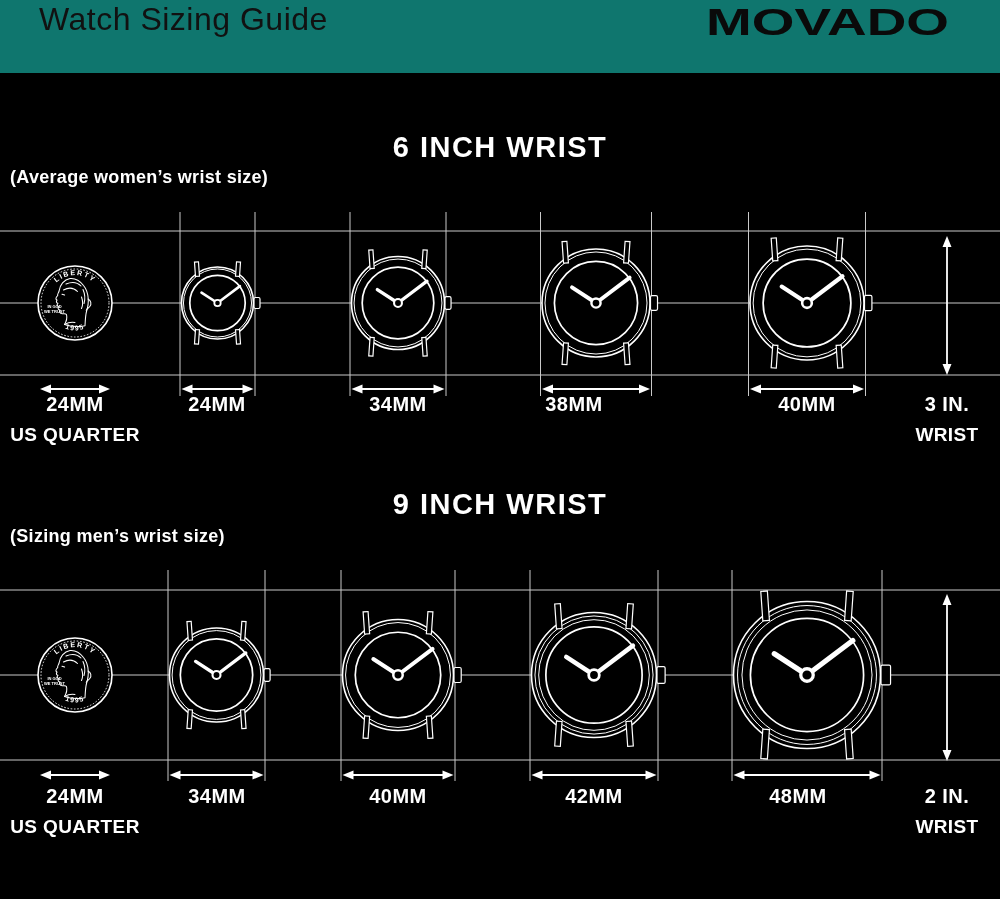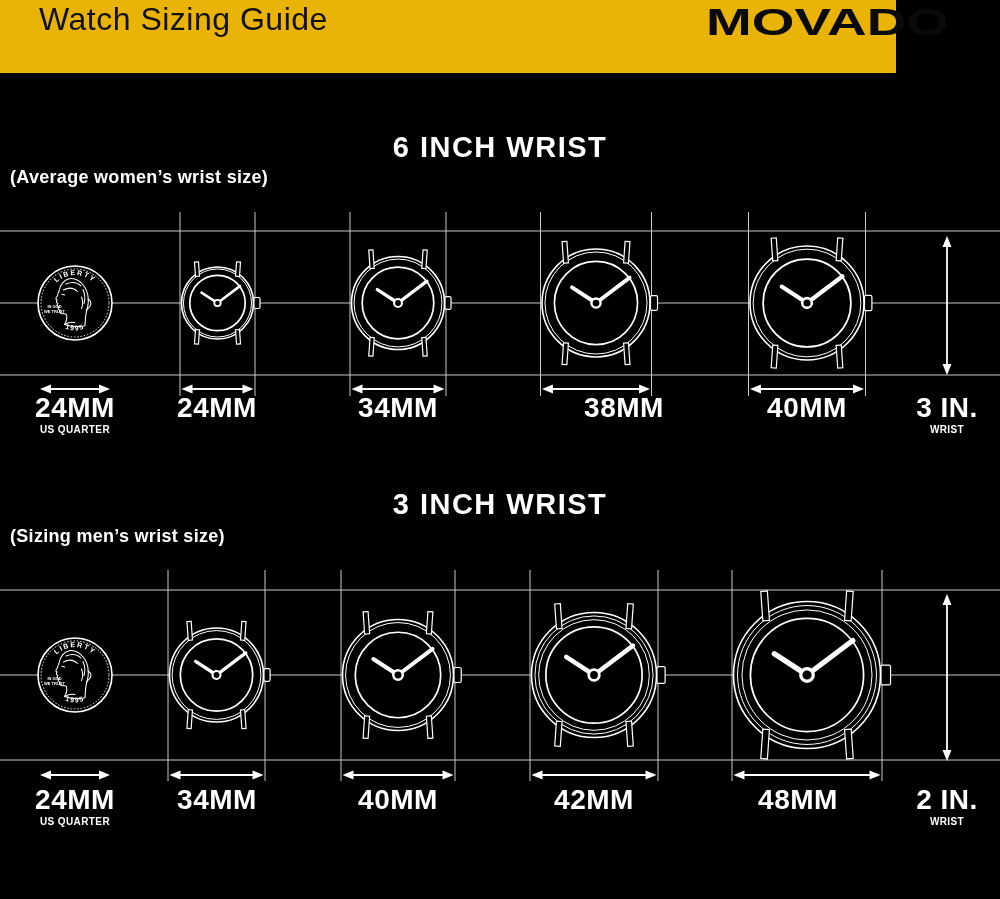--- a/index.html
+++ b/index.html
@@ -1,29 +1,29 @@
 <!DOCTYPE html>
 <html><head>
 <meta charset="utf-8">
 <style>
   html,body{margin:0;padding:0;background:#000;}
   .page{position:relative;width:1000px;height:899px;background:#000;overflow:hidden;
         font-family:"Liberation Sans",sans-serif;}
-  .header{position:absolute;left:0;top:0;width:896px;height:73px;background:#eab308;}
+  .header{position:absolute;left:0;top:0;width:1000px;height:73px;background:#0f766e;}
   .page-title{position:absolute;left:39px;top:1px;font-size:32px;font-weight:500;
         color:#111;letter-spacing:0.5px;white-space:nowrap;}
   .brand-svg{position:absolute;left:706px;top:0;width:250px;height:60px;}
   .diagram-svg{position:absolute;left:0;top:0;width:1000px;height:899px;}
   .sec-heading{position:absolute;left:0;width:1000px;text-align:center;color:#fff;
         font-size:29px;font-weight:bold;letter-spacing:1.5px;line-height:1;}
   .sec-sub{position:absolute;left:10px;width:1000px;text-align:left;color:#fff;
         font-size:18px;font-weight:bold;letter-spacing:0.3px;line-height:1;}
-  .mm-label{position:absolute;transform:translateX(-50%);color:#fff;font-size:28px;
+  .mm-label{position:absolute;transform:translateX(-50%);color:#fff;font-size:20px;
         font-weight:bold;letter-spacing:0.5px;line-height:1;white-space:nowrap;}
-  .sub-label{position:absolute;transform:translateX(-50%);color:#fff;font-size:10px;
+  .sub-label{position:absolute;transform:translateX(-50%);color:#fff;font-size:19px;
         font-weight:bold;letter-spacing:0.4px;line-height:1;white-space:nowrap;text-align:right;}
 </style>
 </head>
 <body>
 
 <div class="page">
 
   <div class="header">
     <div class="page-title">Watch Sizing Guide</div>
     <svg class="brand-svg" viewBox="0 0 250 60">
@@ -269,26 +269,26 @@
         </g>
       </g>
     </svg>
 
   <div class="sec-heading" style="top:133px">6 INCH WRIST</div>
   <div class="sec-sub" style="top:168px">(Average women’s wrist size)</div>
   <div class="mm-label" style="left:75px;top:394px">24MM</div>
   <div class="sub-label" style="left:75px;top:425px">US QUARTER</div>
   <div class="mm-label" style="left:217px;top:394px">24MM</div>
   <div class="mm-label" style="left:398px;top:394px">34MM</div>
-  <div class="mm-label" style="left:624px;top:394px">38MM</div>
+  <div class="mm-label" style="left:574px;top:394px">38MM</div>
   <div class="mm-label" style="left:807px;top:394px">40MM</div>
   <div class="mm-label" style="left:947px;top:394px">3 IN.</div>
   <div class="sub-label" style="left:947px;top:425px">WRIST</div>
 
-  <div class="sec-heading" style="top:490px">3 INCH WRIST</div>
+  <div class="sec-heading" style="top:490px">9 INCH WRIST</div>
   <div class="sec-sub" style="top:527px">(Sizing men’s wrist size)</div>
   <div class="mm-label" style="left:75px;top:786px">24MM</div>
   <div class="sub-label" style="left:75px;top:817px">US QUARTER</div>
   <div class="mm-label" style="left:217px;top:786px">34MM</div>
   <div class="mm-label" style="left:398px;top:786px">40MM</div>
   <div class="mm-label" style="left:594px;top:786px">42MM</div>
   <div class="mm-label" style="left:798px;top:786px">48MM</div>
   <div class="mm-label" style="left:947px;top:786px">2 IN.</div>
   <div class="sub-label" style="left:947px;top:817px">WRIST</div>
 

